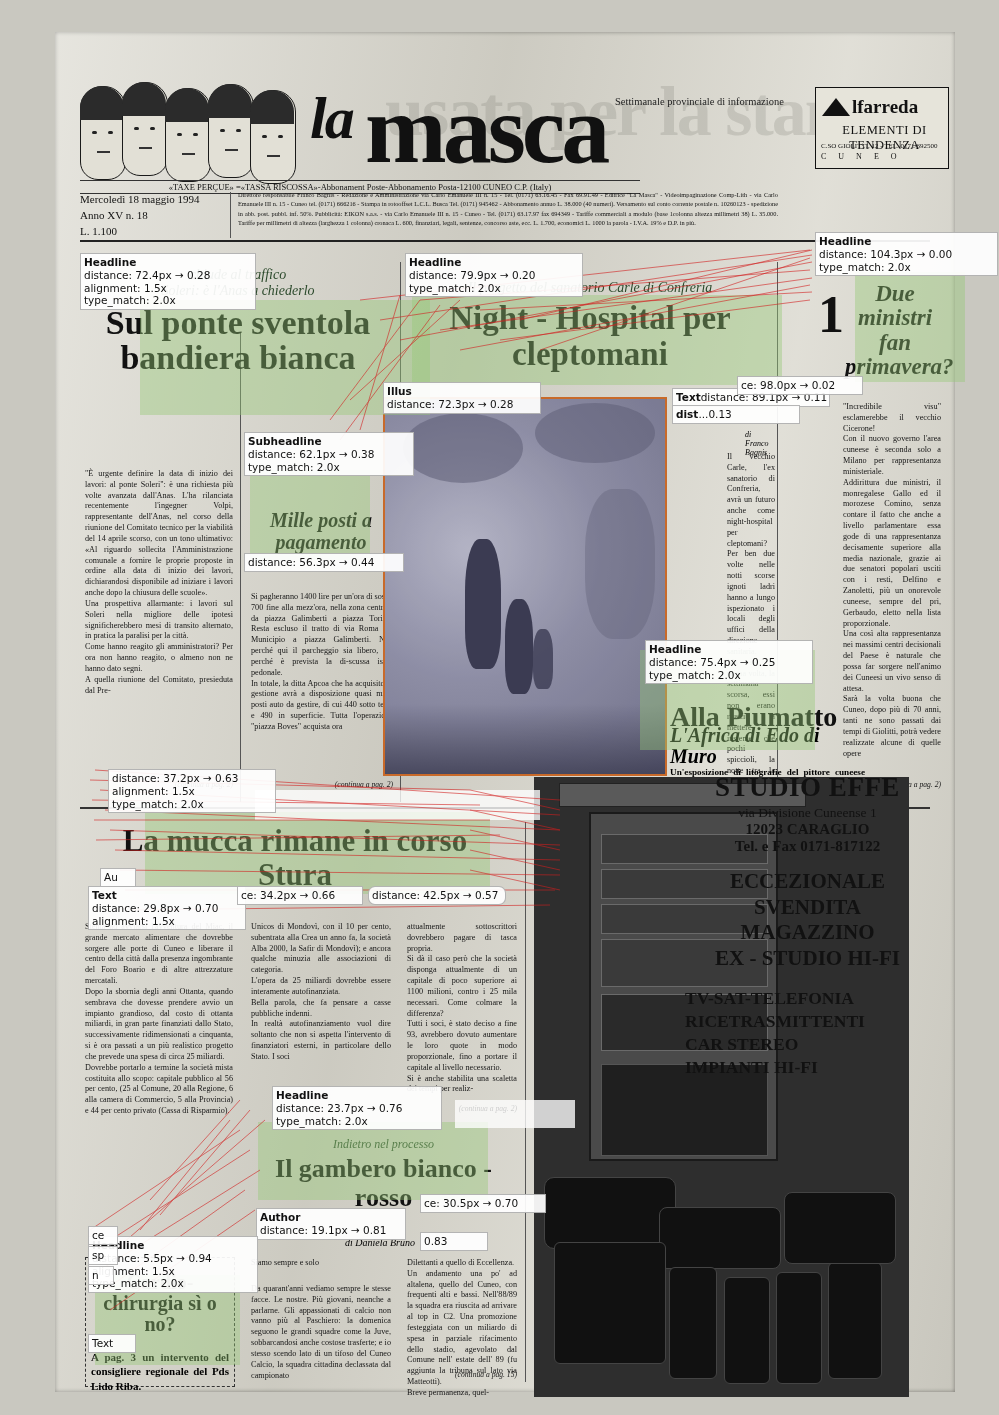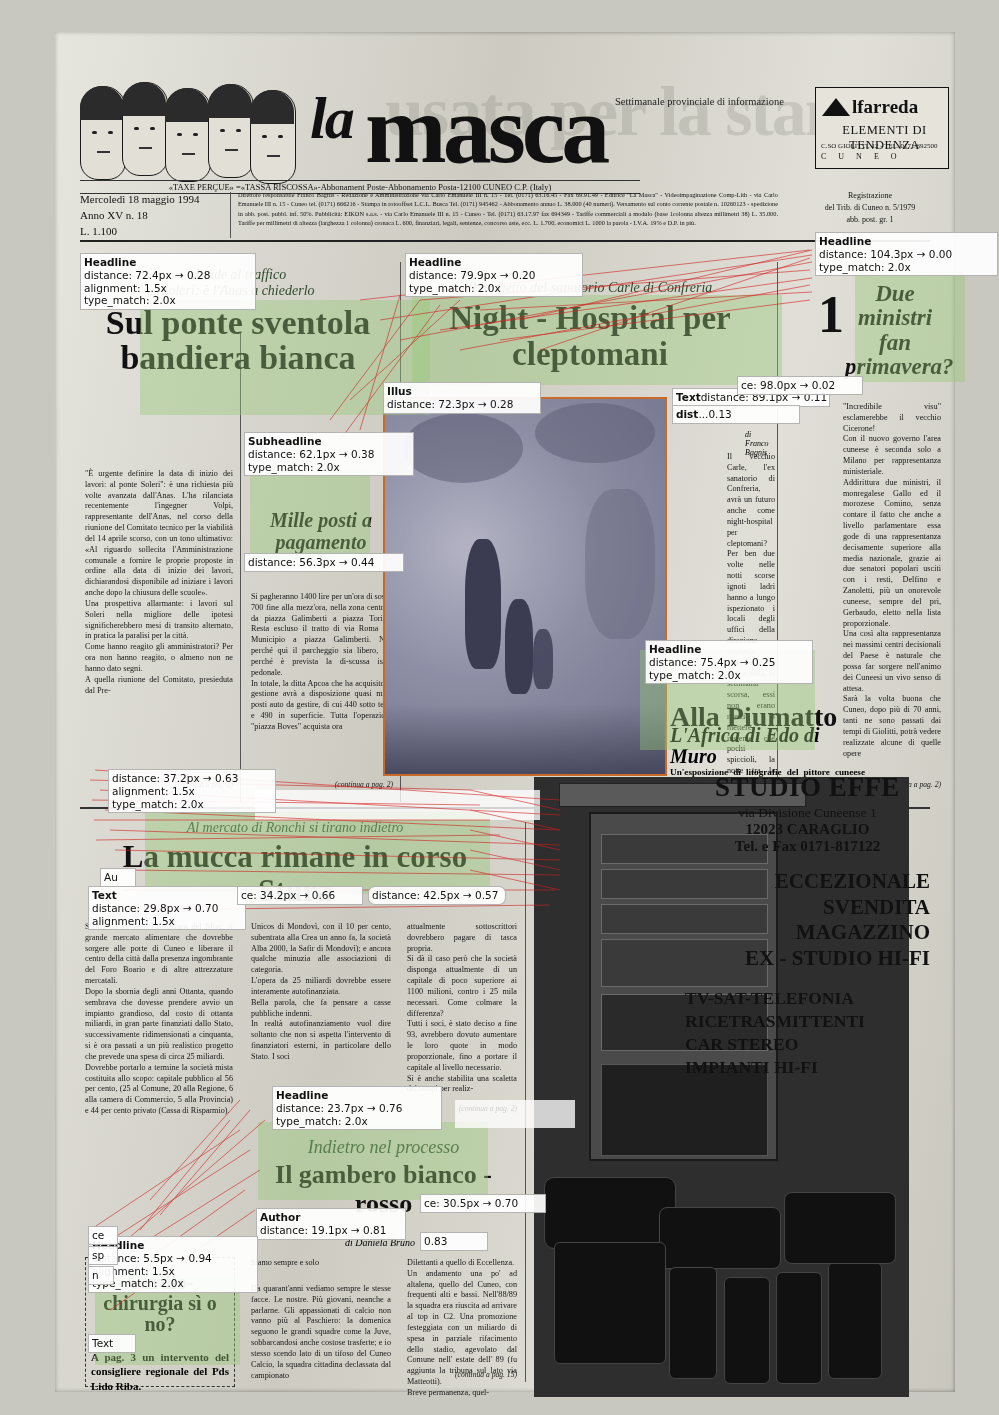--- a/index.html
+++ b/index.html
@@ -77,21 +77,21 @@
   .hifi .slot{position:absolute;left:10px;width:165px;height:28px;background:#3a3a3a;border:1px solid #6a6a6a;}
   .hifi .speaker{position:absolute;left:10px;top:250px;width:165px;height:90px;background:#1f1f1f;border:1px solid #555;}
   .hifi .topdeck{position:absolute;left:25px;top:6px;width:245px;height:22px;background:#5a5a5a;border:1px solid #222;}
   .device{position:absolute;background:#111;border:1px solid #444;border-radius:3px;}
   
   .studio{position:absolute;left:630px;top:740px;width:245px;color:#111;text-align:center;}
   .studio .t1{font-size:27px;font-weight:700;letter-spacing:.5px;}
   .studio .t2{font-size:13.5px;margin-top:2px;}
   .studio .t3{font-size:15px;font-weight:700;}
   .studio .t4{font-size:15px;font-weight:700;}
-  .studio .big{font-size:21px;font-weight:700;text-align:right;margin-top:14px;line-height:1.22;}
+  .studio .big{font-size:21px;font-weight:700;text-align:center;margin-top:14px;line-height:1.22;}
   .studio .big2{font-size:17.5px;font-weight:700;text-align:left;margin-top:16px;line-height:1.3;}
   
   .ann{
     position:absolute;background:rgba(255,255,255,.93);
     border:1px solid rgba(120,120,120,.55);
     font-family:"DejaVu Sans", sans-serif;font-size:10.5px;line-height:1.22;
     color:#111;padding:2px 3px;white-space:pre;z-index:40;
   }
   .ann b{font-weight:700;}
   .hl-green{position:absolute;background:rgba(150,200,120,.42);z-index:5;}
@@ -155,23 +155,20 @@
         <div class="city">C U N E O</div>
       </div>
       <div class="taxe">«TAXE PERÇUE» =«TASSA RISCOSSA»-Abbonament Poste-Abbonamento Posta-12100 CUNEO C.P. (Italy)</div>
     </div>
 
     <div class="colophon">
       <div class="col-l" style="white-space:pre-line;">Mercoledì 18 maggio 1994
 Anno XV n. 18
 L. 1.100</div>
       <div class="col-m">Direttore responsabile Franco Bagnis - Redazione e Amministrazione via Carlo Emanuele III n. 15 - Tel. (0171) 63.16.45 - Fax 69.91.49 - Editrice "La Masca" - Videoimpaginazione Comp-Lith - via Carlo Emanuele III n. 15 - Cuneo tel. (0171) 666216 - Stampa in rotooffset L.C.L. Busca Tel. (0171) 945462 - Abbonamento annuo L. 38.000 (40 numeri). Versamento sul conto corrente postale n. 10260123 - spedizione in abb. post. pubbl. inf. 50%. Pubblicità: EIKON s.a.s. - via Carlo Emanuele III n. 15 - Cuneo - Tel. (0171) 63.17.97 fax 694349 - Tariffe commerciali a modulo (base 1colonna altezza millimetri 38) L. 35.000. Tariffe per millimetri di altezza (larghezza 1 colonna) cronaca L. 600, finanziari, legali, sentenze, concorso aste, ecc. L. 1.700, economici L. 1000 la parola - I.V.A. 19% e D.P. in più.</div>
-      <div class="col-r" style="white-space:pre-line;">Registrazione
-del Trib. di Cuneo n. 5/1979
-abb. post. gr. 1</div>
     </div>
 
     <div class="colrule" style="left:185px;top:300px;height:470px;"></div>
     <div class="colrule" style="left:345px;top:230px;height:540px;"></div>
     <div class="colrule" style="left:722px;top:230px;height:540px;"></div>
     <div class="hrule" style="left:25px;top:775px;width:850px;height:2px;"></div>
     <div class="colrule" style="left:470px;top:790px;height:560px;"></div>
 
     <div style="position:absolute;left:28px;top:235px;width:310px;">
       <div class="kicker" style="white-space:pre-line;text-align:center;">chiude al traffico
@@ -216,38 +213,37 @@
 
     <h1 class="hl" style="position:absolute;left:790px;top:250px;width:100px;font-size:23px;font-style:italic;line-height:1.06;text-align:center;">Due ministri fan primavera?</h1>
     <div class="body-col" style="position:absolute;left:788px;top:370px;width:98px;white-space:pre-line;">"Incredibile visu" esclamerebbe il vecchio Cicerone!
 Con il nuovo governo l'area cuneese è seconda solo a Milano per rappresentanza ministeriale.
 Addirittura due ministri, il monregalese Gallo ed il morozese Comino, senza contare il fatto che anche a livello parlamentare essa gode di una rappresentanza decisamente superiore alla media nazionale, grazie ai due senatori popolari usciti con i resti, Delfino e Zanoletti, più un onorevole cuneese, sempre del pri, Gerbaudo, eletto nella lista proporzionale.
 Una così alta rappresentanza nei massimi centri decisionali del Paese è naturale che possa far sorgere nell'animo dei Cuneesi un vivo senso di attesa.
 Sarà la volta buona che Cuneo, dopo più di 70 anni, tanti ne sono passati dai tempi di Giolitti, potrà vedere realizzate alcune di quelle opere</div>
     <div class="body-col cont" style="position:absolute;left:788px;top:748px;width:98px;">(continua a pag. 2)</div>
 
     <div style="position:absolute;left:30px;top:788px;width:420px;text-align:center;">
-      <div class="kicker">Al mercato di Ronchi si tirano indietro</div>
       <h1 class="hl" style="font-size:31px;line-height:1.1;margin-top:4px;">La mucca rimane in corso Stura</h1>
     </div>
     <div class="body-col" style="position:absolute;left:30px;top:890px;width:148px;white-space:pre-line;">Stenta ad avviarsi l'avventura del Miac, il grande mercato alimentare che dovrebbe sorgere alle porte di Cuneo e liberare il centro della città dalla presenza ingombrante del Foro Boario e di altre attrezzature mercatali.
 Dopo la sbornia degli anni Ottanta, quando sembrava che dovesse prendere avvio un impianto grandioso, dal costo di ottanta miliardi, in gran parte finanziati dallo Stato, successivamente ridimensionati a cinquanta, si è ora passati a un più realistico progetto che prevede una spesa di circa 25 miliardi.
 Dovrebbe portarlo a termine la società mista costituita allo scopo: capitale pubblico al 56 per cento, (25 al Comune, 20 alla Regione, 6 alla camera di Commercio, 5 alla Provincia) e 44 per cento privato (Cassa di Risparmio).</div>
     <div class="body-col" style="position:absolute;left:196px;top:890px;width:140px;white-space:pre-line;">Unicos di Mondovì, con il 10 per cento, subentrata alla Crea un anno fa, la società Alba 2000, la Safir di Mondovì); e ancora qualche minuzia alle associazioni di categoria.
 L'opera da 25 miliardi dovrebbe essere interamente autofinanziata.
 Bella parola, che fa pensare a casse pubbliche indenni.
 In realtà autofinanziamento vuol dire soltanto che non si aspetta l'intervento di finanziatori esterni, in particolare dello Stato. I soci</div>
     <div class="body-col" style="position:absolute;left:352px;top:890px;width:110px;white-space:pre-line;">attualmente sottoscrittori dovrebbero pagare di tasca propria.
 Si dà il caso però che la società disponga attualmente di un capitale di poco superiore ai 1100 milioni, contro i 25 mila necessari. Come colmare la differenza?
 Tutti i soci, è stato deciso a fine 93, avrebbero dovuto aumentare le loro quote in modo proporzionale, fino a portare il capitale al livello necessario.
 Si è anche stabilita una scaletta dei tempi per realiz-</div>
     <div class="body-col cont" style="position:absolute;left:352px;top:1072px;width:110px;">(continua a pag. 2)</div>
 
     <div style="position:absolute;left:196px;top:1105px;width:265px;text-align:center;">
-      <div class="kicker" style="font-size:18px;">Indietro nel processo</div>
+      <div class="kicker" style="font-size:12px;">Indietro nel processo</div>
       <h1 class="hl" style="font-size:26px;line-height:1.12;margin-top:2px;">Il gambero bianco - rosso</h1>
     </div>
     <div style="position:absolute;left:250px;top:1205px;width:150px;font-size:10px;font-style:italic;text-align:center;">di Daniela Bruno</div>
     <div class="body-col" style="position:absolute;left:196px;top:1226px;width:140px;">Siamo sempre e solo</div>
     <div class="body-col" style="position:absolute;left:196px;top:1252px;width:140px;white-space:pre-line;">Da quarant'anni vediamo sempre le stesse facce. Le nostre. Più giovani, neanche a parlarne. Gli appassionati di calcio non vanno più al Paschiero: la domenica seguono le grandi squadre come la Juve, sobbarcandosi anche costose trasferte; e io stesso scendo lato di un tifoso del Cuneo Calcio, la squadra cittadina declassata dal campionato</div>
     <div class="body-col" style="position:absolute;left:352px;top:1226px;width:110px;white-space:pre-line;">Dilettanti a quello di Eccellenza.
 Un andamento una po' ad altalena, quello del Cuneo, con frequenti alti e bassi. Nell'88/89 la squadra era riuscita ad arrivare al top in C2. Una promozione festeggiata con un miliardo di spesa in parziale rifacimento dello stadio, agevolato dal Comune nell' estate dell' 89 (fu aggiunta la tribuna sul lato via Matteotti).
 Breve permanenza, quel-</div>
     <div class="body-col cont" style="position:absolute;left:352px;top:1338px;width:110px;">(continua a pag. 15)</div>
 

